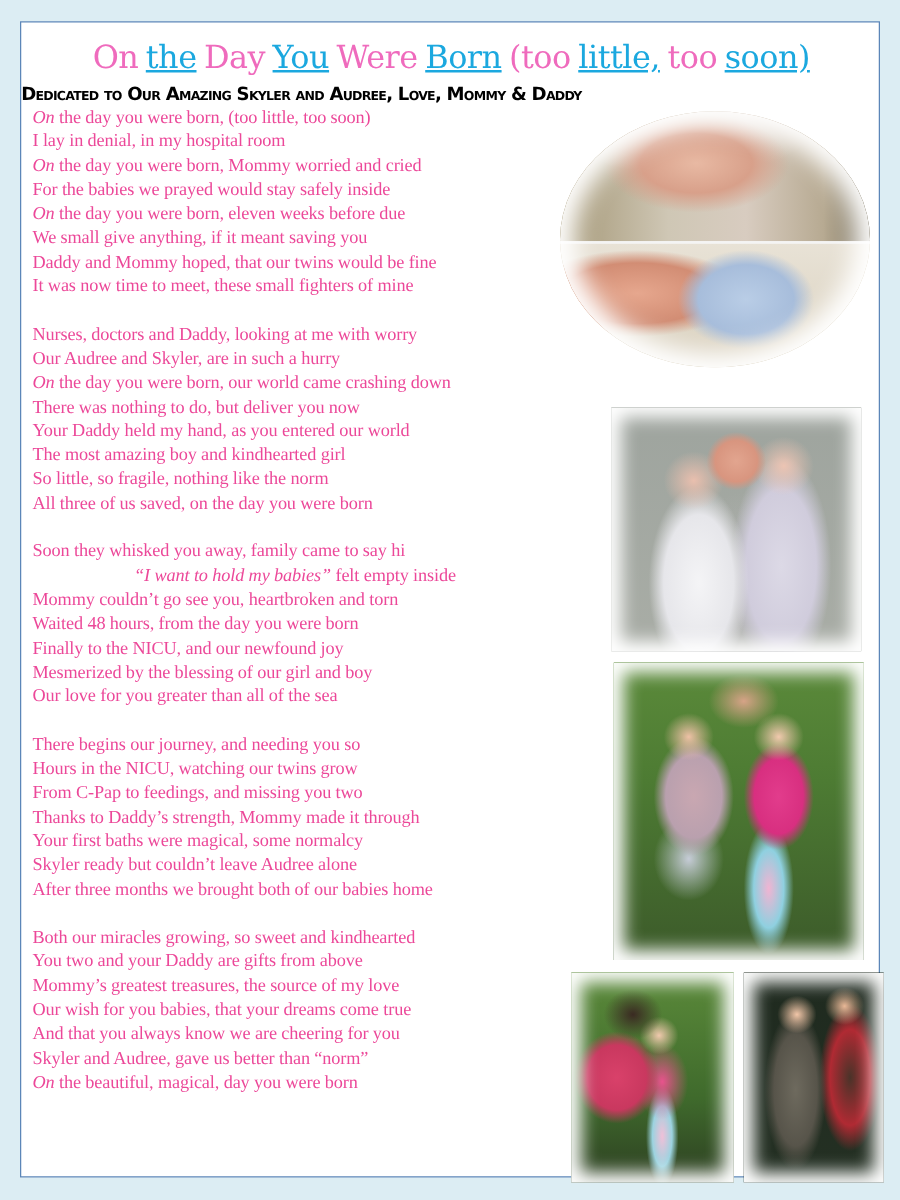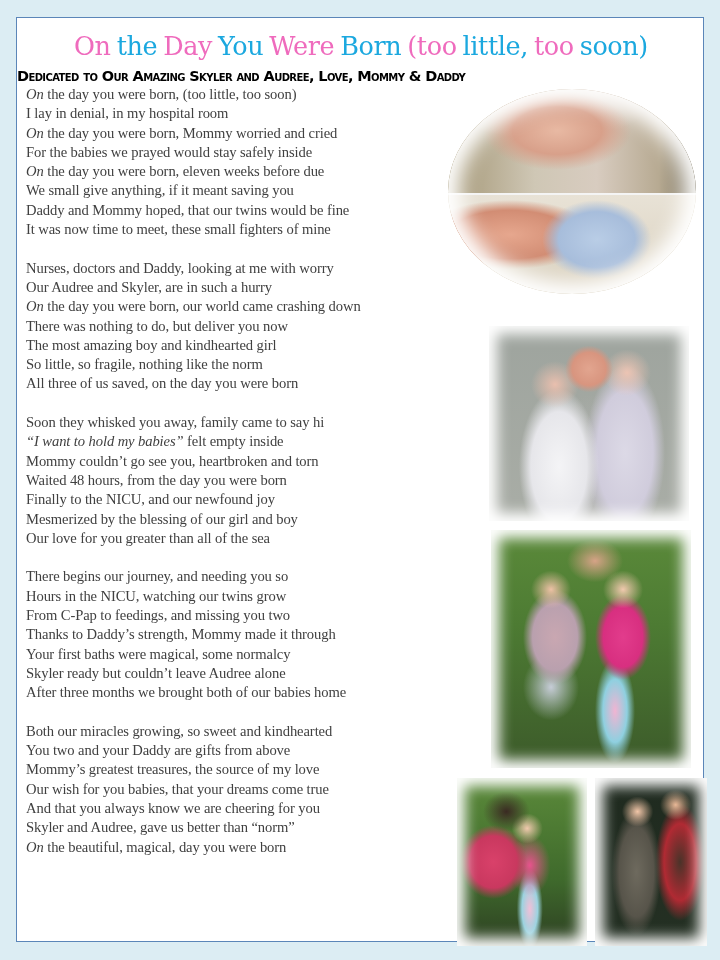--- a/index.html
+++ b/index.html
@@ -18,33 +18,33 @@
     .title {
       position: absolute; left: 0; top: 10px; width: 688px;
       text-align: center;
       font-family: "DejaVu Serif", "Liberation Serif", serif;
       font-size: 25.5px; letter-spacing: -0.4px; line-height: 36px;
       white-space: nowrap;
     }
     .title span { margin-right: 6px; }
     .title span:last-child { margin-right: 0; }
     .pink { color: #ef6bbd; }
-    .blue { color: #1ba8df; }
+    .blue { color: #1ba8df; text-decoration: underline; }
     .subtitle {
       position: absolute; left: 0; top: 48px; width: 688px;
       text-align: left;
       font-family: "DejaVu Sans", "Liberation Sans", sans-serif;
       font-weight: bold; font-variant: small-caps;
       font-size: 14.5px; letter-spacing: -0.6px; line-height: 20px;
       color: #000;
       white-space: nowrap;
     }
     .poem {
       position: absolute; left: 9px; top: 67px; width: 420px;
-      font-size: 14.6px; line-height: 19.3px; color: #404040;
+      font-size: 14.6px; line-height: 19.3px; color: #ec4899;
       letter-spacing: -0.1px;
     }
     .stanza { margin-bottom: 19.3px; }
     .line { white-space: nowrap; height: 19.3px; }
     .line em { font-style: italic; }
 
     .photo { position: absolute; overflow: hidden; }
     .oval {
       left: 431px; top: 71px; width: 248px; height: 205px;
       border-radius: 50%;
@@ -137,27 +137,28 @@
       <div class="line"><em>On</em> the day you were born,  eleven weeks  before due</div>
       <div class="line">We small  give anything,  if it meant saving  you</div>
       <div class="line">Daddy and Mommy hoped,  that our twins  would  be fine</div>
       <div class="line">It was  now  time to meet, these small fighters  of mine</div>
     </div>
     <div class="stanza">
       <div class="line">Nurses, doctors  and Daddy, looking  at me with  worry</div>
       <div class="line">Our Audree and Skyler,  are in such a hurry</div>
       <div class="line"><em>On</em> the day you  were  born,  our world  came crashing down</div>
       <div class="line">There was  nothing  to do, but deliver you now</div>
+      <div class="line">Your Daddy held my hand, as you entered our world</div>
       <div class="line">The most amazing boy and kindhearted  girl</div>
       <div class="line">So little, so fragile, nothing  like the norm</div>
       <div class="line">All three of us saved, on the day you were  born</div>
     </div>
     <div class="stanza">
       <div class="line">Soon they whisked  you away,   family came to say hi</div>
-      <div class="line" style="font-style: normal;"><em>“I want to hold my babies”</em>  felt empty inside</div>
+      <div class="line" style="font-style: normal; text-align: center;"><em>“I want to hold my babies”</em>  felt empty inside</div>
       <div class="line">Mommy couldn’t  go see you,  heartbroken   and torn</div>
       <div class="line">Waited 48 hours,  from  the  day you were  born</div>
       <div class="line">Finally to the NICU, and our newfound  joy</div>
       <div class="line">Mesmerized  by the blessing of our girl and boy</div>
       <div class="line">Our love  for you greater than all of the sea</div>
     </div>
     <div class="stanza">
       <div class="line">There begins our journey,  and needing you so</div>
       <div class="line">Hours  in the NICU, watching  our twins  grow</div>
       <div class="line">From C-Pap to feedings, and missing you two</div>

